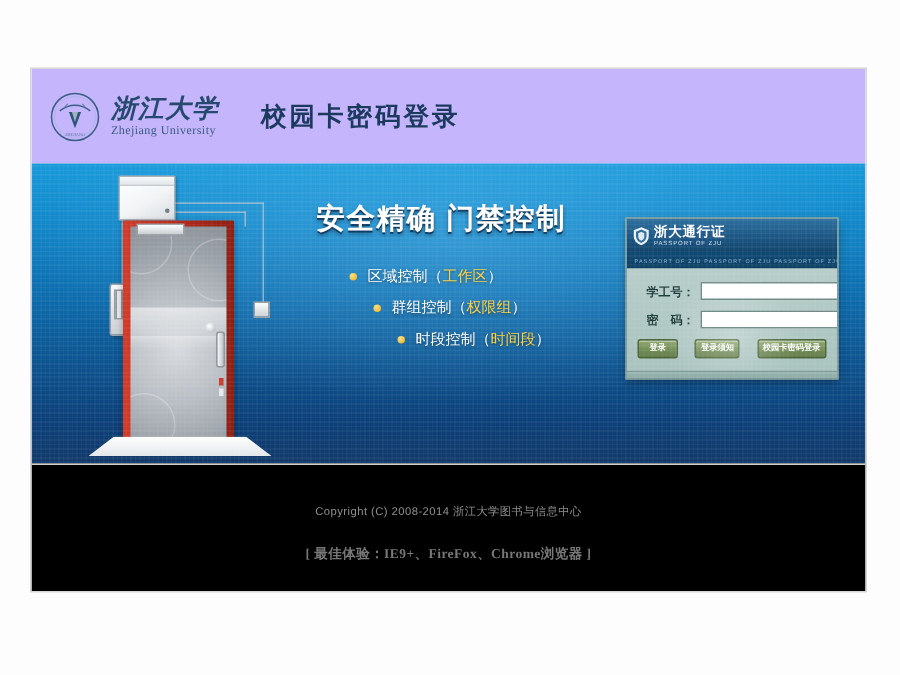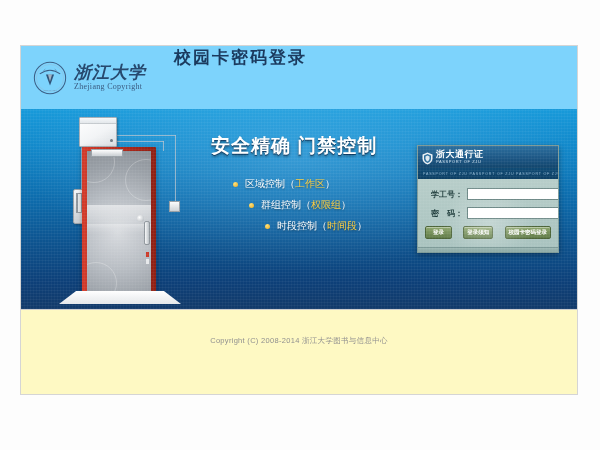--- a/index.html
+++ b/index.html
@@ -21,22 +21,23 @@
     width: 558px; height: 350px;
     background: #ffffff;
     border: 1px solid #d5d5d5;
     box-sizing: border-box;
     overflow: hidden;
   }
   
   .header {
     position: relative;
     height: 63px;
-    background: #7dd3fc;
+    background: #c4b5fd;
     display: flex;
+    align-items: center;
     padding-left: 12px;
     box-sizing: border-box;
   }
   .logo-wrap {
     display: flex;
     align-items: center;
     gap: 7px;
   }
   .crest {
     width: 34px; height: 34px;
@@ -318,21 +319,21 @@
   .login-foot {
     height: 4px;
     background: linear-gradient(180deg,#9cb7b3,#8ba8a4);
     border-top: 1px solid #7d9a98;
   }
 
   
   .footer {
     position: relative;
     height: 87px;
-    background: #fef9c3;
+    background: #000000;
     border-top: 1px solid #cfcfcf;
     text-align: center;
   }
   .fline1 {
     font-size: 7.5px;
     color: #8f8f8f;
     padding-top: 26px;
     letter-spacing: .3px;
   }
   .fline2 {
@@ -359,21 +360,21 @@
             <circle cx="50" cy="50" r="40" fill="none" stroke="#9db2c8" stroke-width="1"></circle>
             <path d="M20 38 Q50 16 80 38" fill="none" stroke="#3c5f86" stroke-width="3"></path>
             <path d="M38 40 L62 40 L50 72 Z" fill="#2f5379"></path>
             <path d="M44 40 L56 40 L50 60 Z" fill="#ffffff" opacity=".55"></path>
             <path d="M30 30 L36 24 M70 30 L64 24" stroke="#5c7da3" stroke-width="2"></path>
             <text x="50" y="88" font-size="8" text-anchor="middle" fill="#5c7da3" font-family="serif">ZHEJIANG</text>
           </svg>
         </span>
         <span class="uni-name">
           <span class="uni-cn">浙江大学</span>
-          <span class="uni-en">Zhejiang Copyright</span>
+          <span class="uni-en">Zhejiang University</span>
         </span>
       </div>
       <div class="platform-title">校园卡密码登录</div>
     </div>
 
     <div class="banner">
       <div class="banner-glow"></div>
 
       <div class="illus">
 
@@ -469,16 +470,17 @@
             <button class="gbtn">登录须知</button>
             <button class="gbtn">校园卡密码登录</button>
           </div>
         </div>
         <div class="login-foot"></div>
       </div>
     </div>
 
     <div class="footer">
       <div class="fline1">Copyright (C) 2008-2014 浙江大学图书与信息中心</div>
+      <div class="fline2">[ 最佳体验：IE9+、FireFox、Chrome浏览器 ]</div>
     </div>
 
   </div>
 </div>
 
 </body></html>

